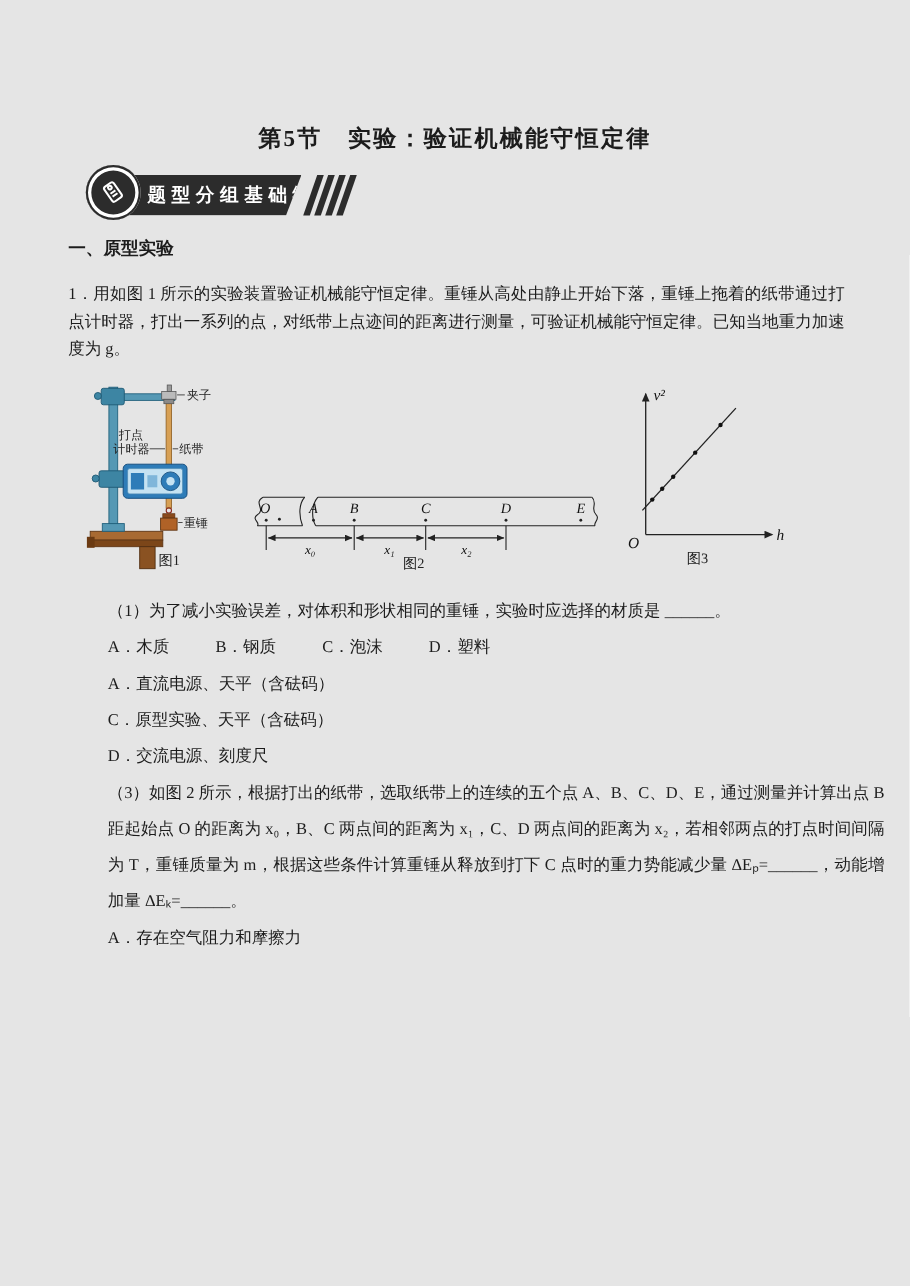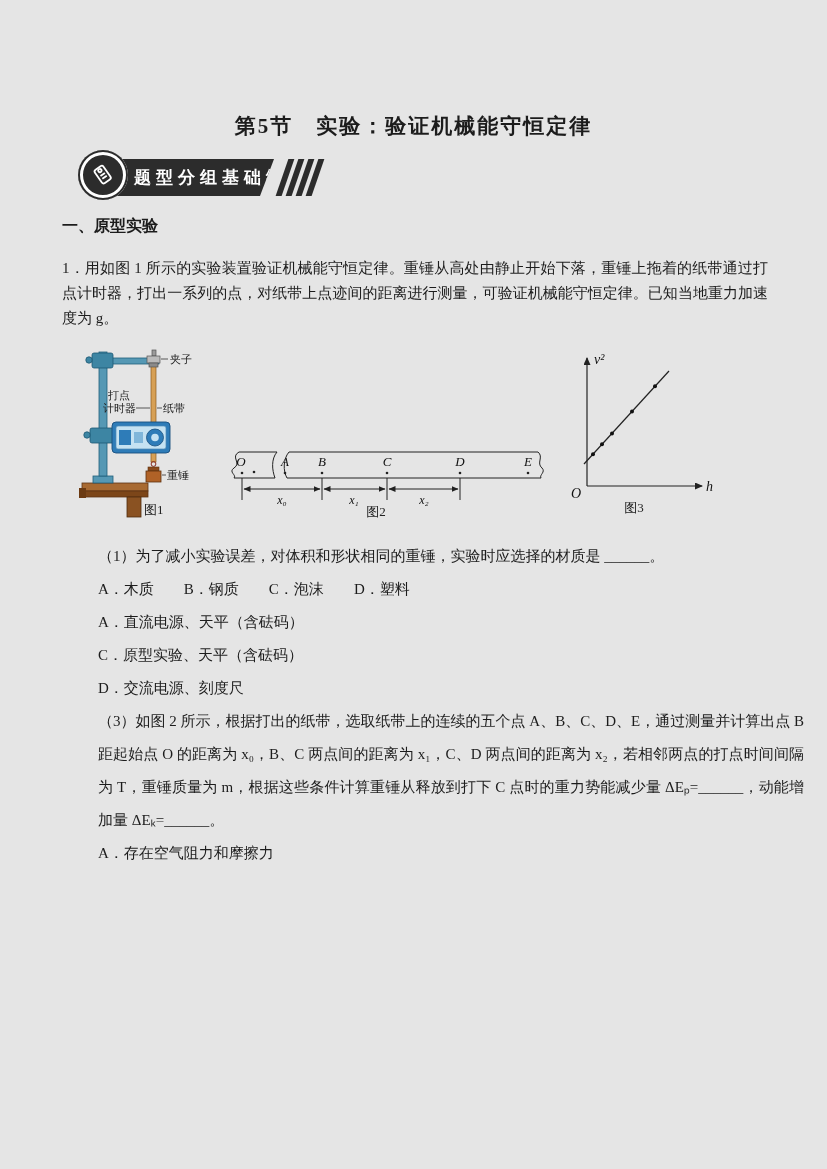--- a/index.html
+++ b/index.html
@@ -41,21 +41,21 @@
   }
   .intro {
     position:absolute; left:62px; top:256px; width:706px;
     font-size:15px; line-height:25px; text-align:justify;
   }
   .questions {
     position:absolute; left:78px; top:540px; width:706px;
     font-size:15px; line-height:33px;margin-left:20px;
   }
   .questions p { text-align:justify; }
-  .options-row { display:flex; gap:30px; }
+  .options-row { display:flex; gap:42px; }
   
   .figures-row { position:absolute; left:0; top:344px; width:827px; height:182px; }
   .fig { position:absolute; }
   #fig1 { left:78px;  top:4px; }
   #fig2 { left:225px; top:100px; }
   #fig3 { left:558px; top:0; }
   svg text { font-family:"Liberation Serif", serif; }
   .cjk-label { font-size:11px; fill:#222222; }
   .fig-caption { font-size:13px; fill:#222222; }
   .var { font-style:italic; font-size:13px; fill:#111111; }

